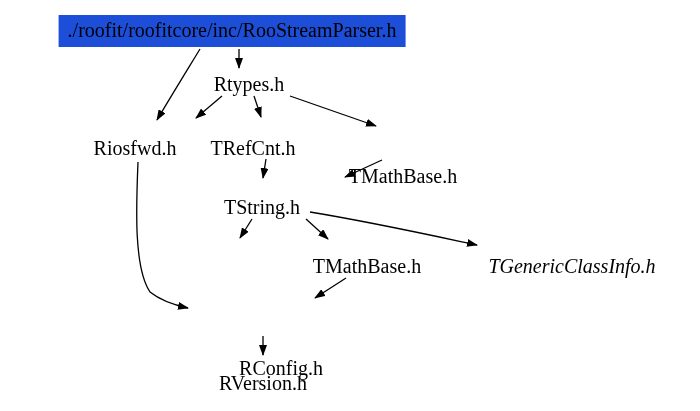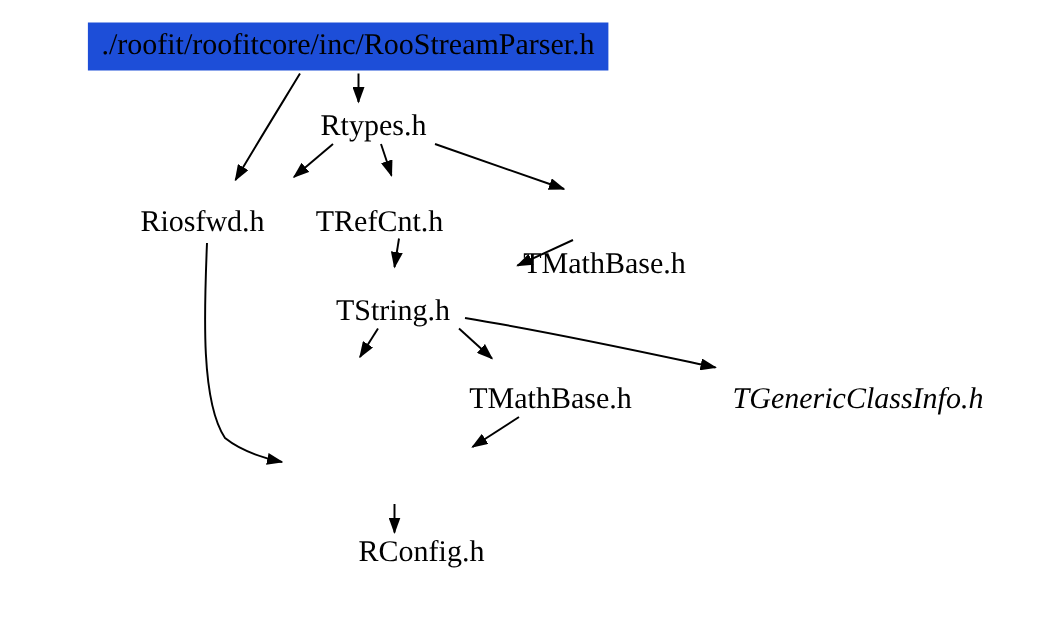--- a/index.html
+++ b/index.html
@@ -81,14 +81,15 @@
 
   <div class="node root" style="left:232px; top:31px;">./roofit/roofitcore/inc/RooStreamParser.h</div>
   <div class="node" style="left:249px; top:84px;">Rtypes.h</div>
   <div class="node" style="left:135px; top:148px;">Riosfwd.h</div>
   <div class="node" style="left:253px; top:148px;">TRefCnt.h</div>
   <div class="node" style="left:403px; top:148px;margin-top:28px;">TMathBase.h</div>
   <div class="node" style="left:262px; top:207px;">TString.h</div>
   <div class="node" style="left:367px; top:266px;">TMathBase.h</div>
   <div class="node" style="left:572px; top:266px;font-style:italic;">TGenericClassInfo.h</div>
   <div class="node" style="left:281px; top:324px;margin-top:44px;">RConfig.h</div>
+  <div class="node" style="left:263px; top:383px;">RVersion.h</div>
 
 </div>
 
 </body></html>

